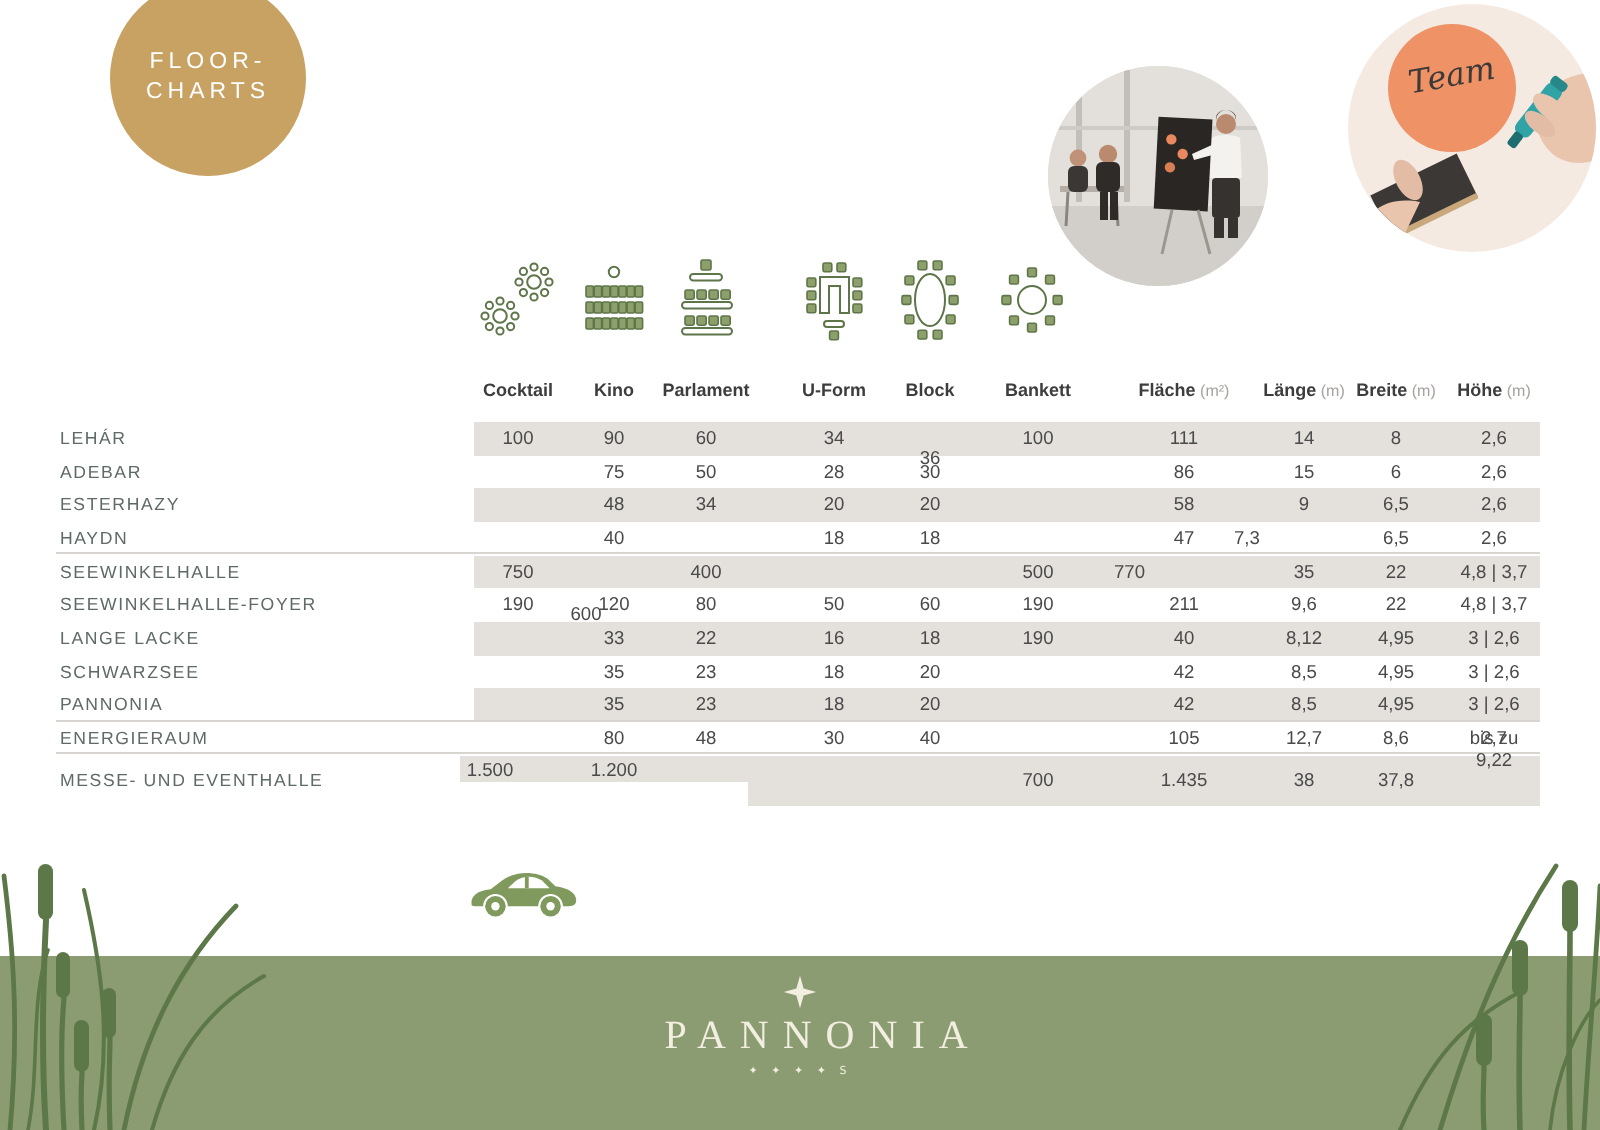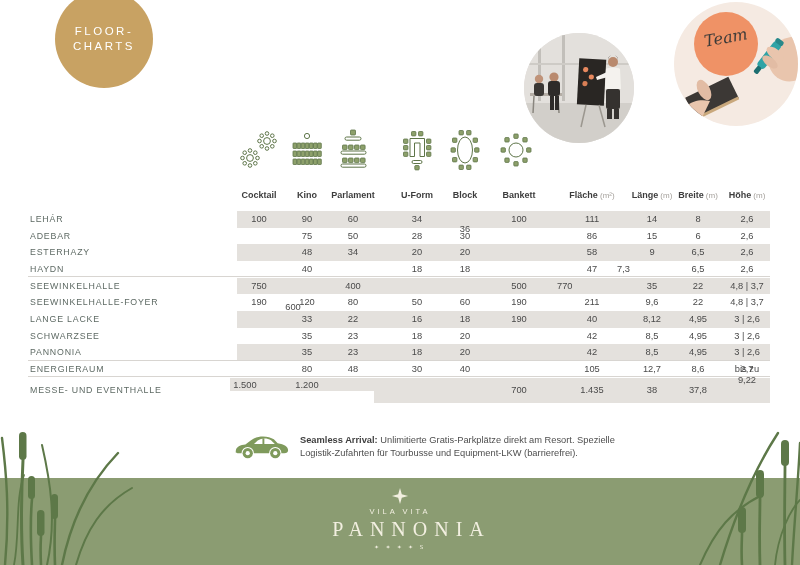--- a/index.html
+++ b/index.html
@@ -370,24 +370,20 @@
     <svg width="57" height="30" viewBox="0 0 60 30">
       <path d="M3,22 C2,16 8,14 13,13.5 L19,9 C26,3.5 37,4 43,8 L47,12 C54,13 58,15.5 58,19.5 C58,21.5 56.5,22.5 54,22.5 L51,22.5 A6.5,6.5 0 0 0 38,22.5 L22,22.5 A6.5,6.5 0 0 0 9,22.5 L6,22.5 C4.5,22.5 3.2,22.3 3,22 Z" fill="#7f9a5c"></path>
       <path d="M22,13 L26,9.3 C30,6.3 36,6.3 40,9 L44,13 Z" fill="#ffffff"></path>
       <rect x="31" y="7" width="2" height="6" fill="#7f9a5c"></rect>
       <circle cx="15.5" cy="22.5" r="5.4" fill="#7f9a5c"></circle>
         <circle cx="15.5" cy="22.5" r="2.2" fill="#ffffff"></circle>
       <circle cx="44.5" cy="22.5" r="5.4" fill="#7f9a5c"></circle>
         <circle cx="44.5" cy="22.5" r="2.2" fill="#ffffff"></circle>
     </svg>
   </div>
-  <div class="note">
-    <b>Seamless Arrival:</b><span> Unlimitierte Gratis-Parkplätze direkt am Resort. Spezielle</span><br>
-    <span>Logistik-Zufahrten für Tourbusse und Equipment-LKW (barrierefrei).</span>
-  </div>
 
   <div class="band"></div>
 
   <svg class="reeds" style="left:0;top:420px" width="210" height="145" viewBox="0 0 210 145">
     <g stroke="var(--reed)" fill="none" stroke-linecap="round">
       <path d="M23,145 C20,100 22,60 23,40" stroke-width="3"></path>
       <path d="M32,145 C30,110 31,90 32,79" stroke-width="2.6"></path>
       <path d="M55,145 C54,120 55,108 55,99" stroke-width="2.6"></path>
       <path d="M41,145 C40,125 41,120 41,116" stroke-width="2.6"></path>
       <path d="M5,145 C10,90 6,50 2,18" stroke-width="2.4"></path>
@@ -418,18 +414,17 @@
       <rect x="116" y="55" width="8" height="28" rx="4"></rect>
       <rect x="141" y="25" width="8" height="26" rx="4"></rect>
       <rect x="98" y="92" width="8" height="26" rx="4"></rect>
     </g>
   </svg>
 
   <div class="logo">
     <svg class="star" width="18" height="18" viewBox="0 0 20 20">
       <path d="M10,1 L12,8 L19,10 L12,12 L10,19 L8,12 L1,10 L8,8 Z" fill="#f2efe0"></path>
     </svg>
-    <span class="brand-small">VILA VITA</span>
     <span class="brand">PANNONIA</span>
     <span class="brand-stars">✦ ✦ ✦ ✦ S</span>
   </div>
 
 </div>
 
 </body></html>

